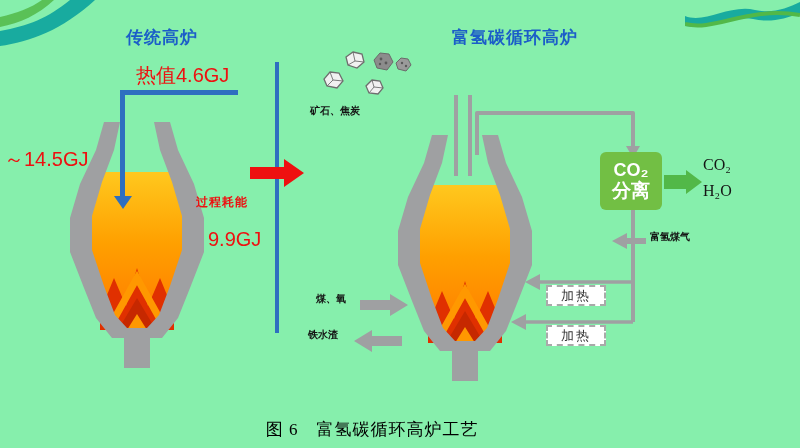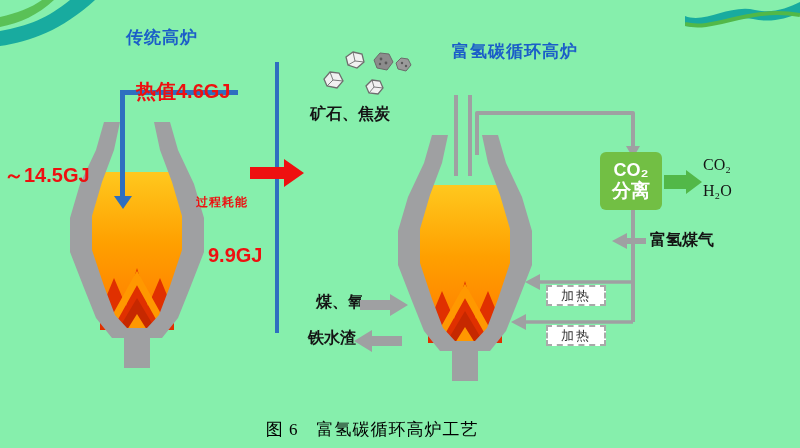--- a/index.html
+++ b/index.html
@@ -1,23 +1,23 @@
 <!DOCTYPE html>
 <html><head>
 <meta charset="utf-8">
 <style>
   * { margin:0; padding:0; box-sizing:border-box; }
   html,body { width:800px; height:448px; background:#fff; }
   body { font-family:"Liberation Sans", sans-serif; overflow:hidden; }
   .canvas { position:relative; width:800px; height:448px; background:#86efac; }
   .abs { position:absolute; }
   .t-blue  { color:#1B5EC8; font-weight:bold; font-size:17px; letter-spacing:1px; white-space:nowrap; }
-  .t-red   { color:#EE1010; font-weight:bold; font-size:20px; white-space:nowrap;margin-top:16px; }
+  .t-red   { color:#EE1010; font-weight:normal; font-size:20px; white-space:nowrap; }
   .t-red-s { color:#EE1010; font-weight:bold; font-size:12px; white-space:nowrap; letter-spacing:1px; }
-  .t-black { color:#141414; font-size:16px; font-weight:600; font-family:"Liberation Serif", serif; white-space:nowrap; }
+  .t-black { color:#141414; font-size:10px; font-weight:600; font-family:"Liberation Serif", serif; white-space:nowrap; }
   .t-form  { color:#141414; font-size:16px; font-family:"Liberation Serif", serif; white-space:nowrap; }
   .bar-blue { background:#2E6FC0; }
   .blue-head { width:0; height:0; border-left:9px solid transparent; border-right:9px solid transparent; border-top:13px solid #2E6FC0; }
   .divider { width:4px; height:271px; background:#2E6FC0; }
   .co2-box { width:62px; height:58px; background:#72BF44; border-radius:6px; color:#fff; text-align:center;
              display:flex; flex-direction:column; justify-content:center; line-height:1.15; }
   .co2-box .l1 { font-size:18px; font-weight:bold; }
   .co2-box .l2 { font-size:19px; font-weight:bold; }
   .heater { width:60px; height:21px; border:2px dashed #A9A9A9; background:#fff; color:#333;
             font-size:13px; display:flex; align-items:center; justify-content:center; letter-spacing:2px;margin-top:13px; }
@@ -120,21 +120,21 @@
   <div class="abs bar-blue" style="left:120px;top:90px;width:118px;height:5px"></div>
   <div class="abs bar-blue" style="left:120px;top:90px;width:5px;height:106px"></div>
   <div class="abs blue-head" style="left:114px;top:196px"></div>
 
   <div class="abs t-blue" style="left:126px;top:26px">传统高炉</div>
   <div class="abs t-red" style="left:136px;top:62px">热值4.6GJ</div>
   <div class="abs t-red" style="left:4px;top:146px">～14.5GJ</div>
   <div class="abs t-red-s" style="left:196px;top:194px">过程耗能</div>
   <div class="abs t-red" style="left:208px;top:228px">9.9GJ</div>
 
-  <div class="abs t-blue" style="left:452px;top:40px">富氢碳循环高炉</div>
+  <div class="abs t-blue" style="left:452px;top:26px">富氢碳循环高炉</div>
   <div class="abs t-black" style="left:310px;top:104px">矿石、焦炭</div>
 
   <div class="abs co2-box" style="left:600px;top:152px">
     <div class="l1">CO₂</div>
     <div class="l2">分离</div>
   </div>
   <svg class="abs" style="left:664px;top:170px" width="38" height="24" viewBox="0 0 38 24">
     <polygon points="0,5 22,5 22,0 38,12 22,24 22,19 0,19" fill="#52B848"></polygon>
   </svg>
   <div class="abs t-form" style="left:703px;top:156px">CO₂</div>

